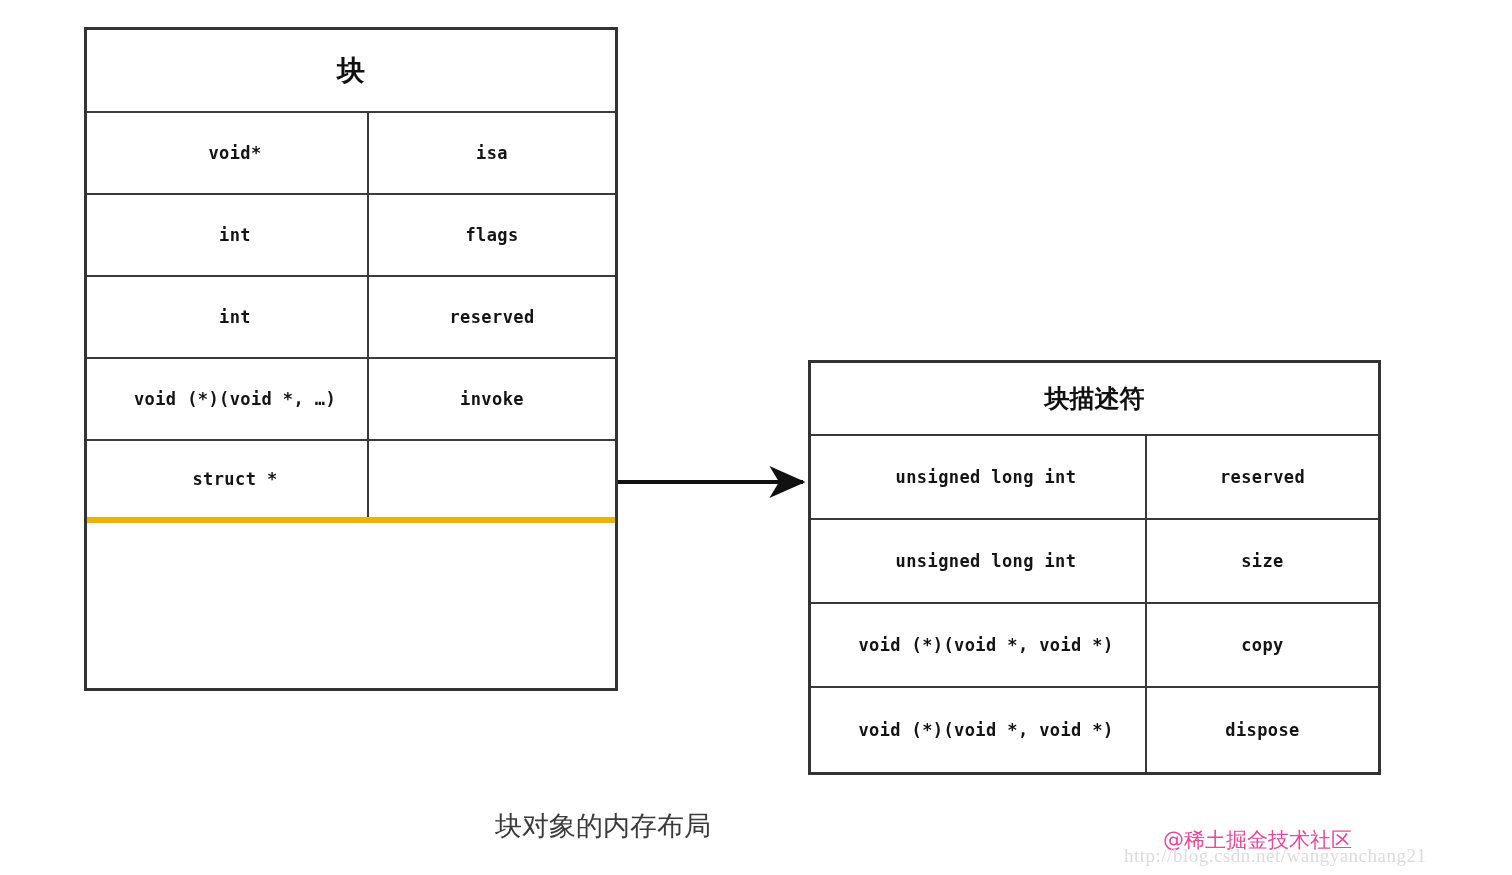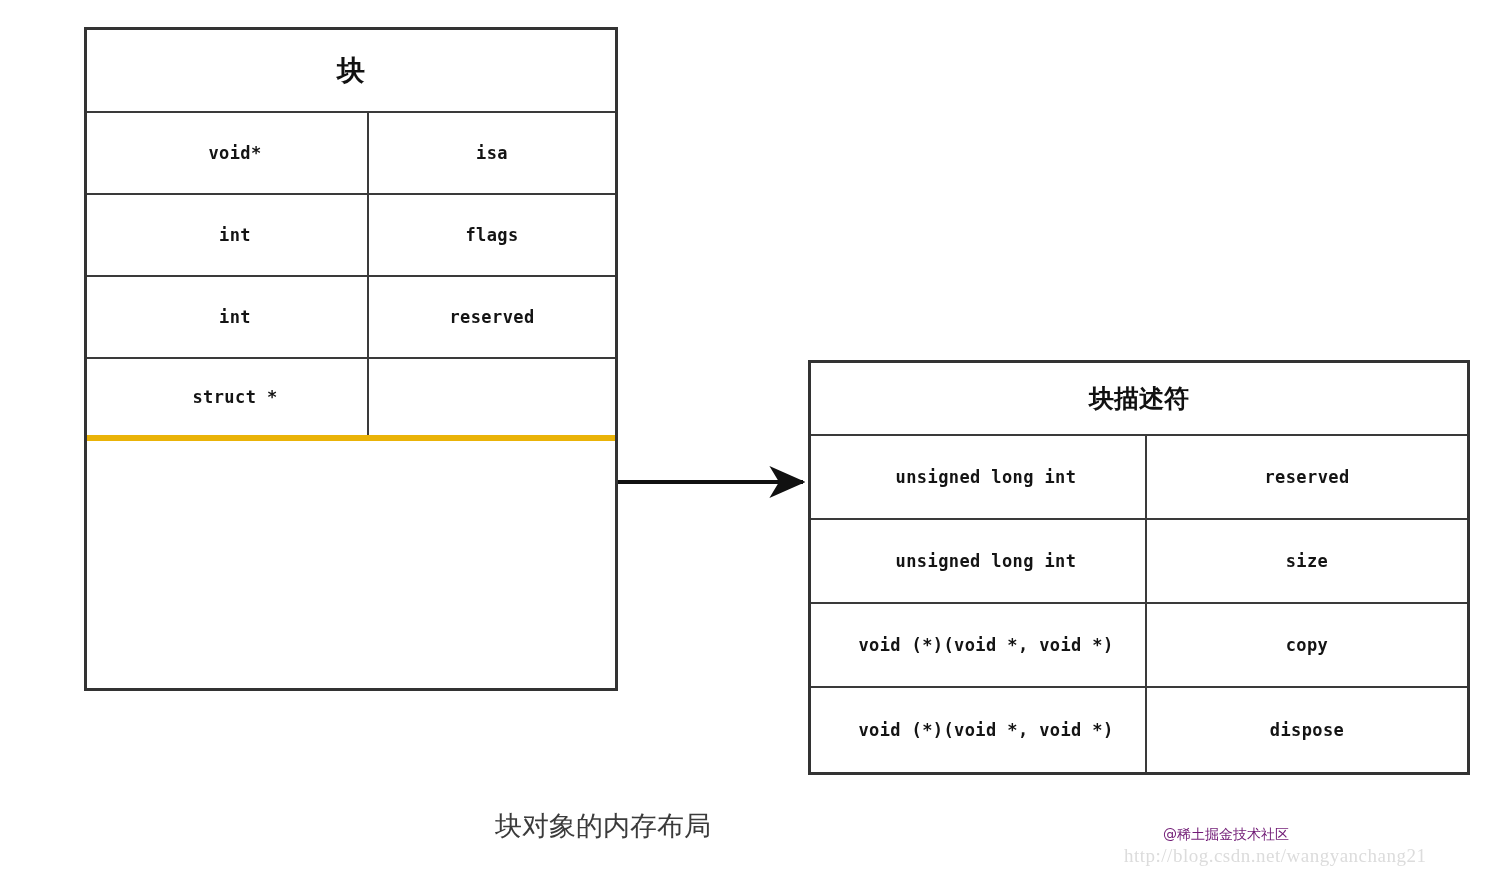--- a/index.html
+++ b/index.html
@@ -96,21 +96,21 @@
   #block-box .cell-name { flex: 1 1 auto; }
   #block-box .footer-area {
     flex: 1 1 auto;
     font-size: 26px;
   }
 
   
   #descriptor-box {
     left: 808px;
     top: 360px;
-    width: 662px;
+    width: 573px;
     height: 415px;
   }
   #descriptor-box .box-title {
     height: 80px;
     font-size: 25px;
   }
   #descriptor-box .field-row { height: 84px; flex: 0 0 84px; }
   #descriptor-box .field-row.last-field { border-bottom: none; }
   #descriptor-box .cell { font-size: 17px; }
   #descriptor-box .cell-type { width: 320px; flex: 0 0 320px; }
@@ -137,22 +137,22 @@
     font-weight: 400;
     color: #3b3b3b;
   }
 
   
   #watermark-community {
     position: absolute;
     left: 1163px;
     top: 826px;
     font-family: "DejaVu Sans", sans-serif;
-    font-size: 14px;
-    color: #701a75;
+    font-size: 21px;
+    color: #ec4899;
     white-space: nowrap;
   }
   #watermark-url {
     position: absolute;
     left: 1124px;
     top: 845px;
     font-family: Liberation Serif, serif;
     font-size: 19px;
     color: #dcdcdc;
     white-space: nowrap;
@@ -176,20 +176,24 @@
     <div class="field-row">
       <div class="cell cell-type">int</div>
       <div class="cell cell-name">flags</div>
     </div>
 
     <div class="field-row">
       <div class="cell cell-type">int</div>
       <div class="cell cell-name">reserved</div>
     </div>
 
+    <div class="field-row">
+      <div class="cell cell-type">void (*)(void *, …)</div>
+      <div class="cell cell-name">invoke</div>
+    </div>
 
     <div class="field-row last-field">
       <div class="cell cell-type">struct *</div>
     </div>
 
   </div>
 
   <svg id="pointer-arrow" viewBox="0 0 196 40">
     <defs>
       <marker id="arrowhead" markerWidth="9" markerHeight="8" refX="8.4" refY="4" orient="auto">

